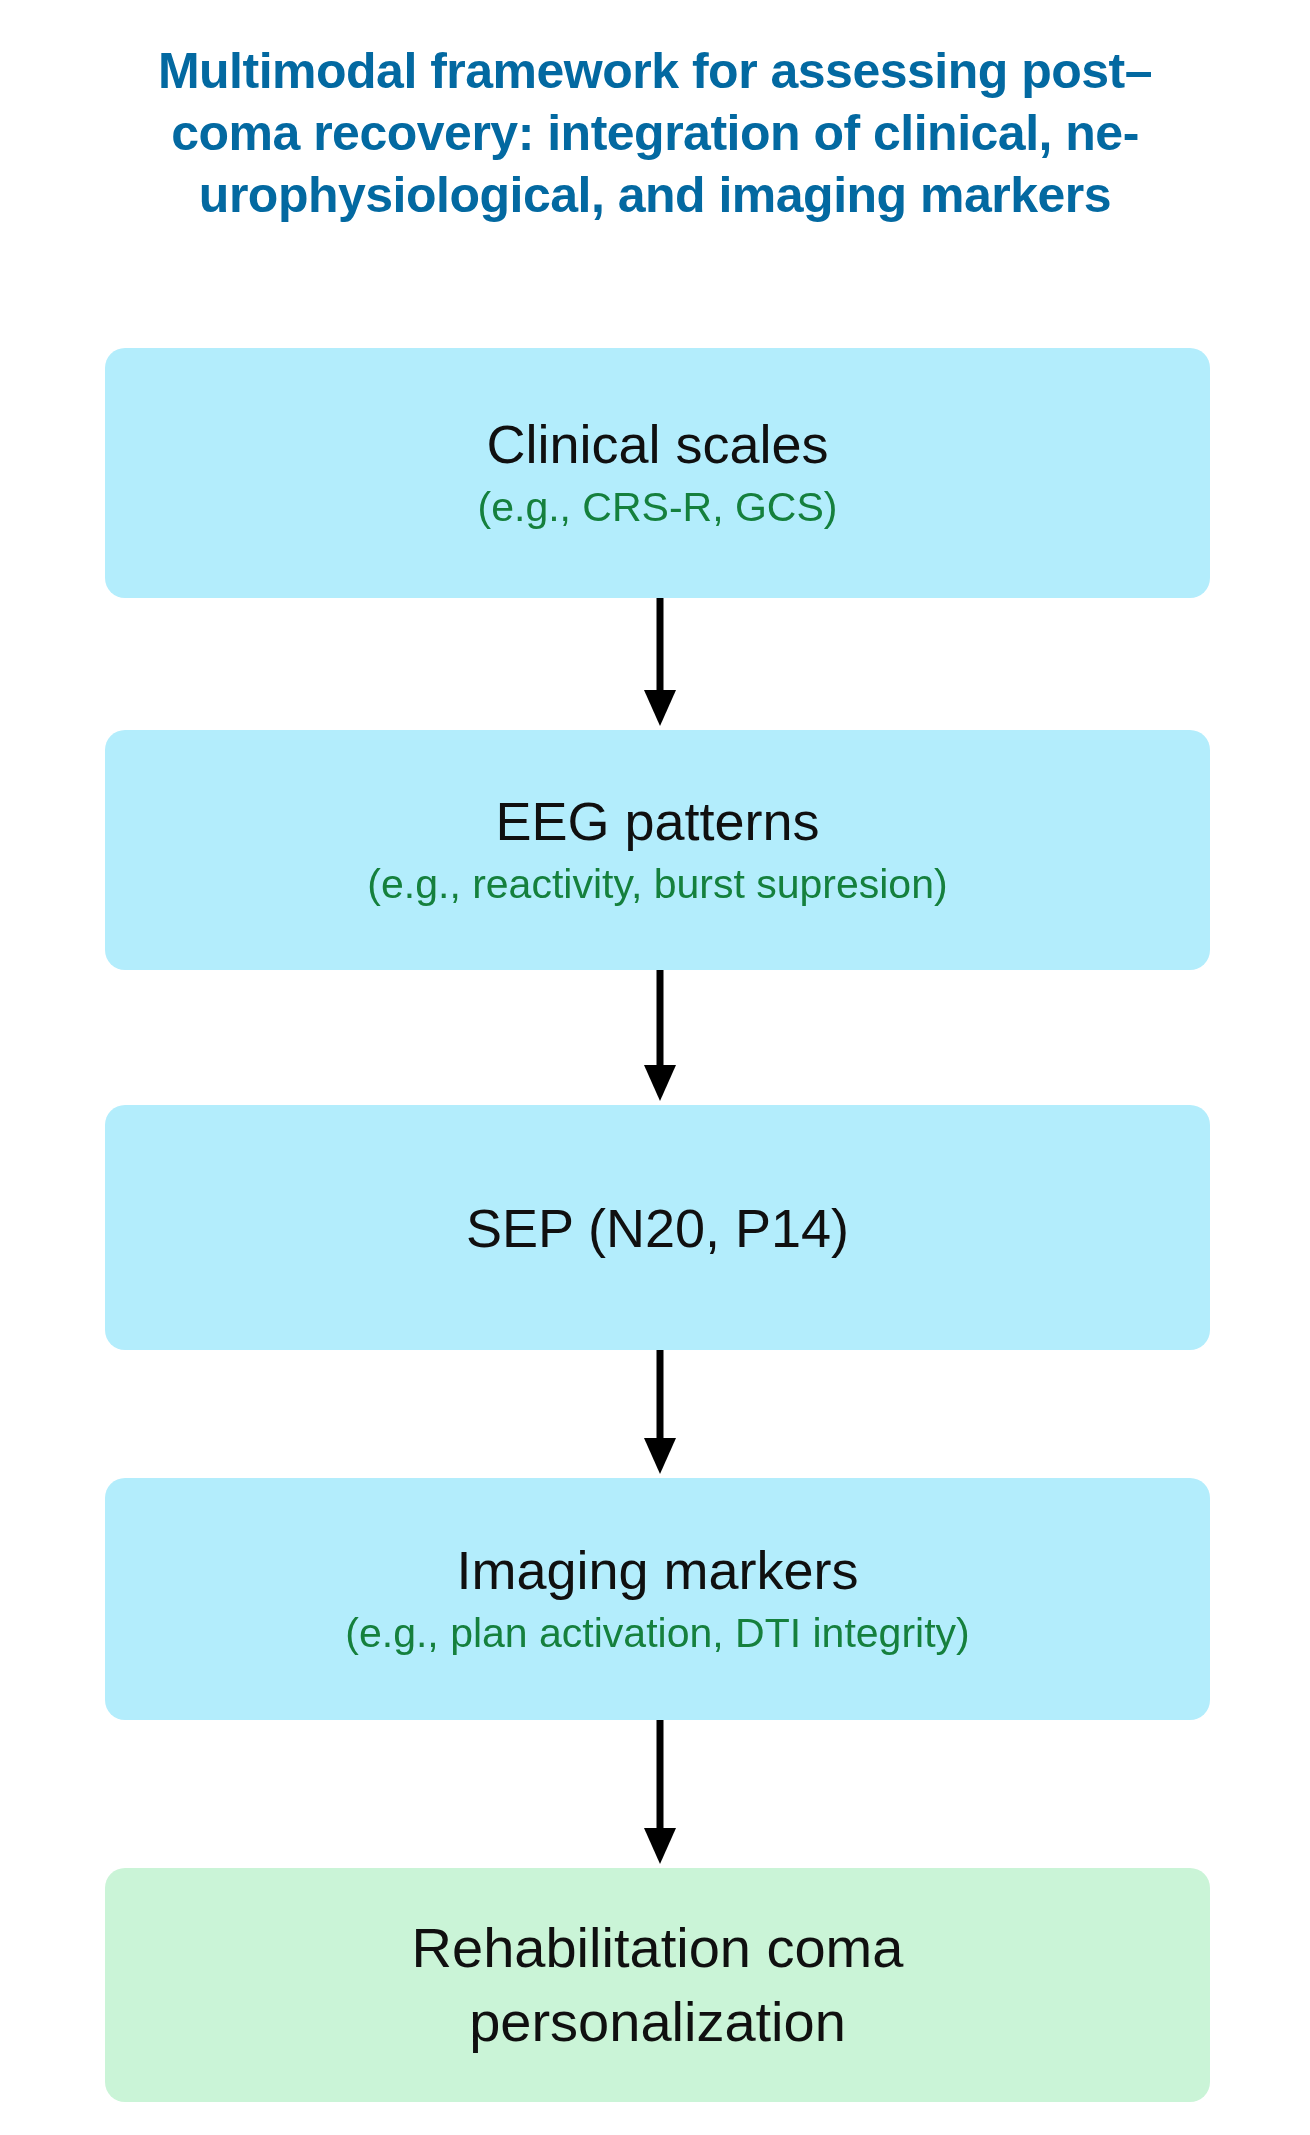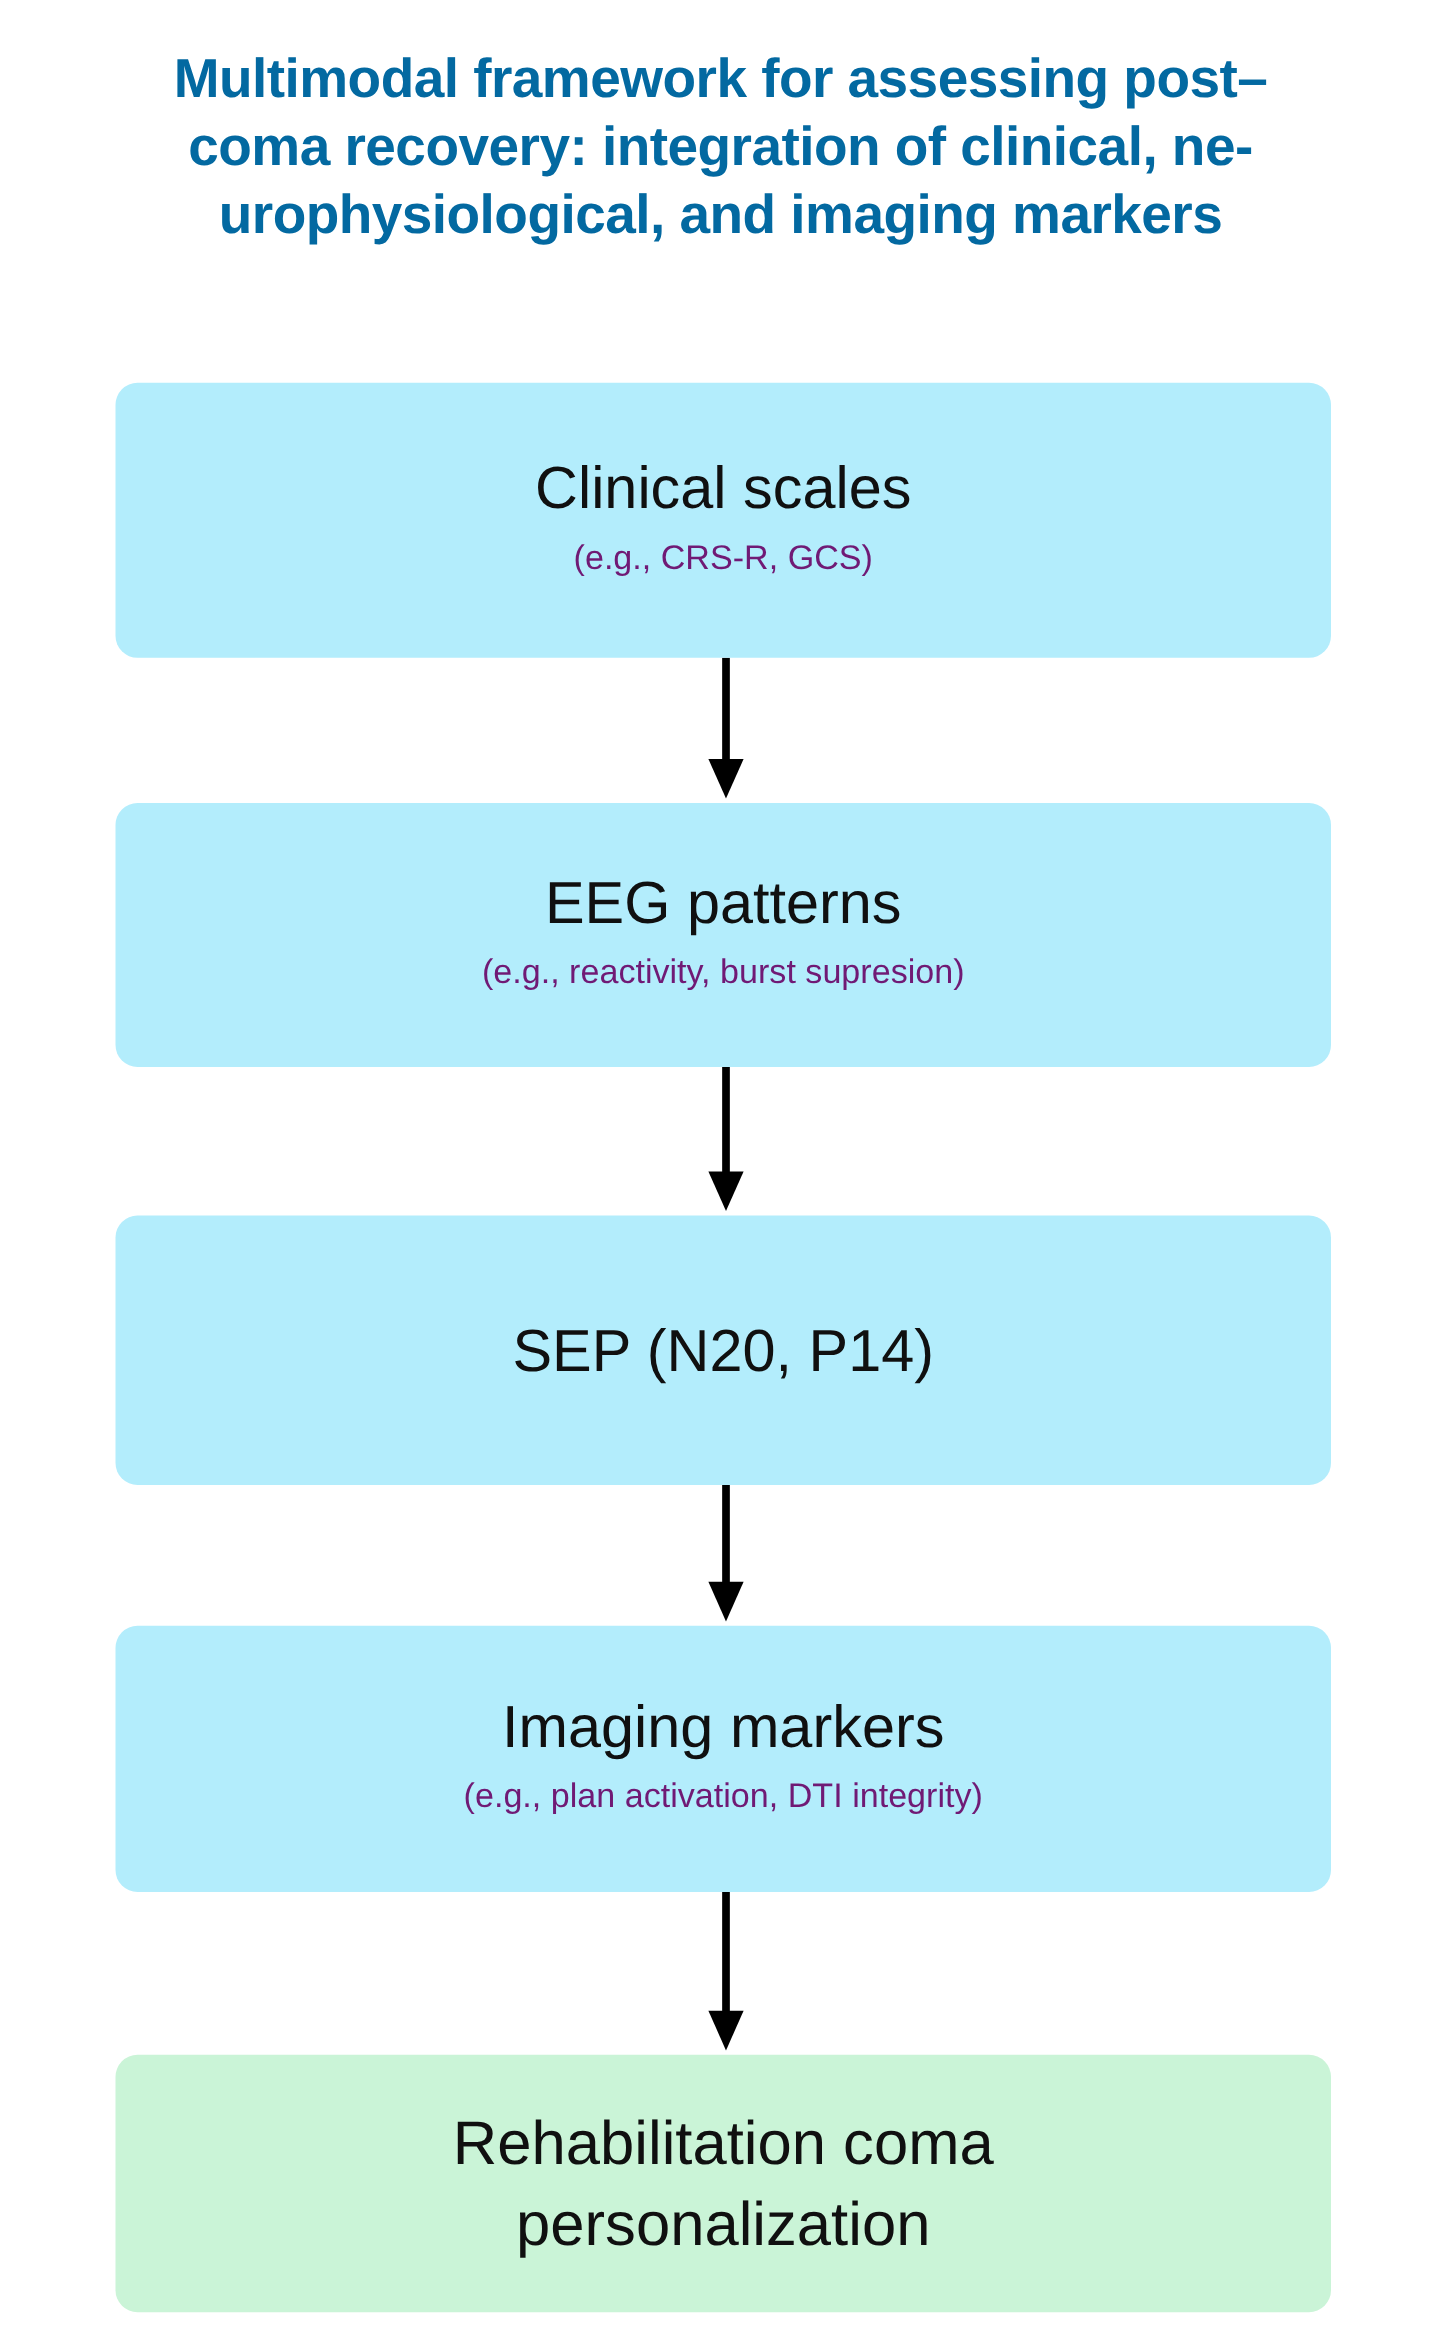--- a/index.html
+++ b/index.html
@@ -58,24 +58,24 @@
   .node.green { background: #caf4d7; }
 
   .node-title {
     font-size: 54px;
     line-height: 62px;
     font-weight: normal;
     color: #101010;
     white-space: pre;
   }
   .node-sub {
-    font-size: 31px;
+    font-size: 41px;
     line-height: 52px;
     font-weight: normal;
-    color: #701a75;
+    color: #15803d;
     white-space: pre;
     margin-top: 6px;
   }
   .node.green .node-title {
     font-size: 56px;
     line-height: 74px;
   }
 
   
   #node-0 { top: 348px;  height: 250px; }

